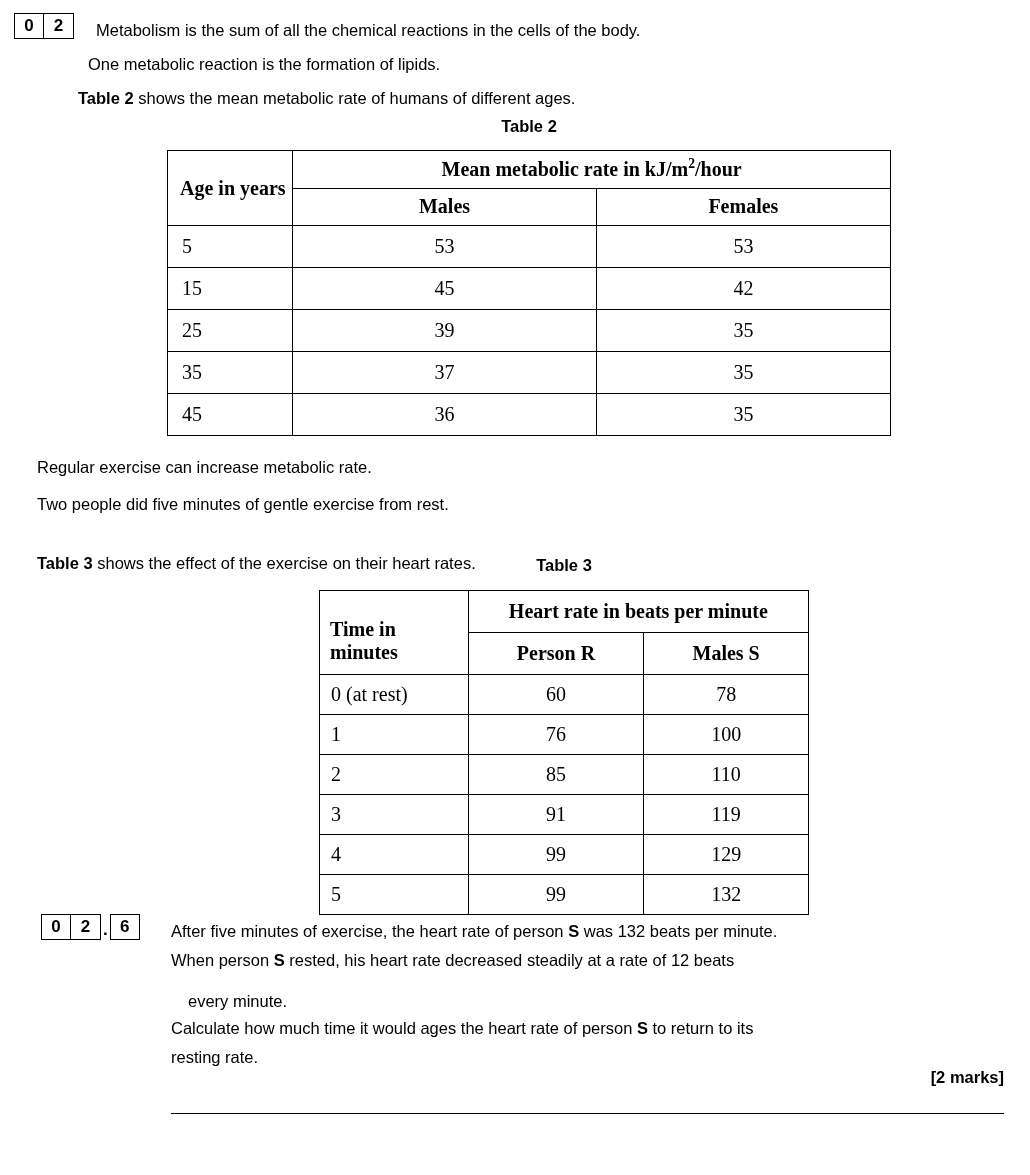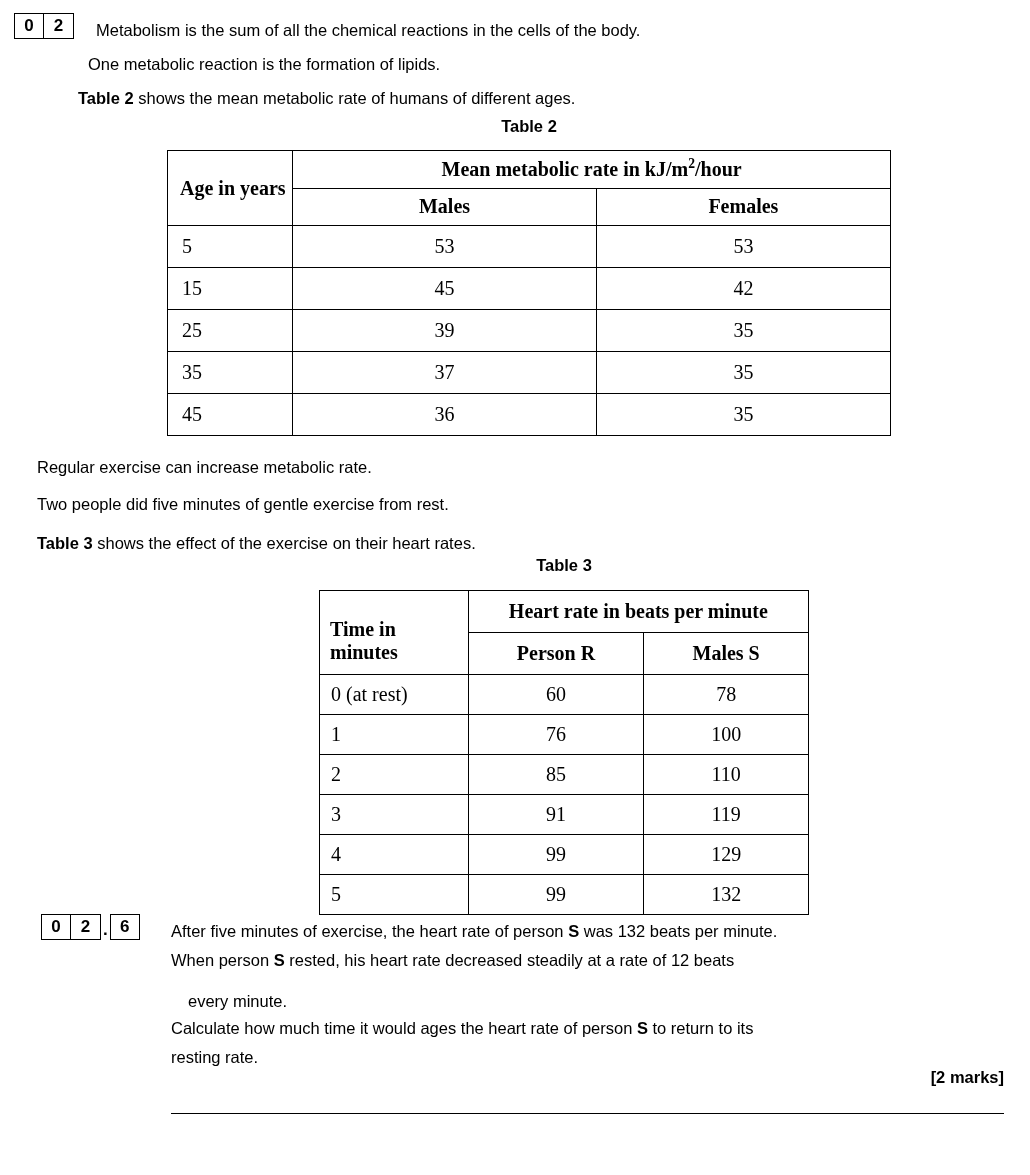--- a/index.html
+++ b/index.html
@@ -191,21 +191,21 @@
       <td class="cell-num">36</td>
       <td class="cell-num">35</td>
     </tr>
   </tbody>
 </table>
 
 <div class="para" style="left:37px; top:453px;">Regular exercise can increase metabolic rate.</div>
 
 <div class="para" style="left:37px; top:490px;">Two people did five minutes of gentle exercise from rest.</div>
 
-<div class="para" style="left:37px; top:529px;">
+<div class="para" style="left:37px; top:549px;">
   <b>Table 3</b><span> shows the effect of the exercise on their heart rates.</span>
 </div>
 
 <div class="caption" style="left:319px; top:556px; width:490px;">Table 3</div>
 
 <table class="exam" id="table3">
   <thead>
     <tr>
       <th class="c-time hdr-time" rowspan="2">Time in minutes</th>
       <th class="hdr-span" colspan="2">Heart rate in beats per minute</th>

